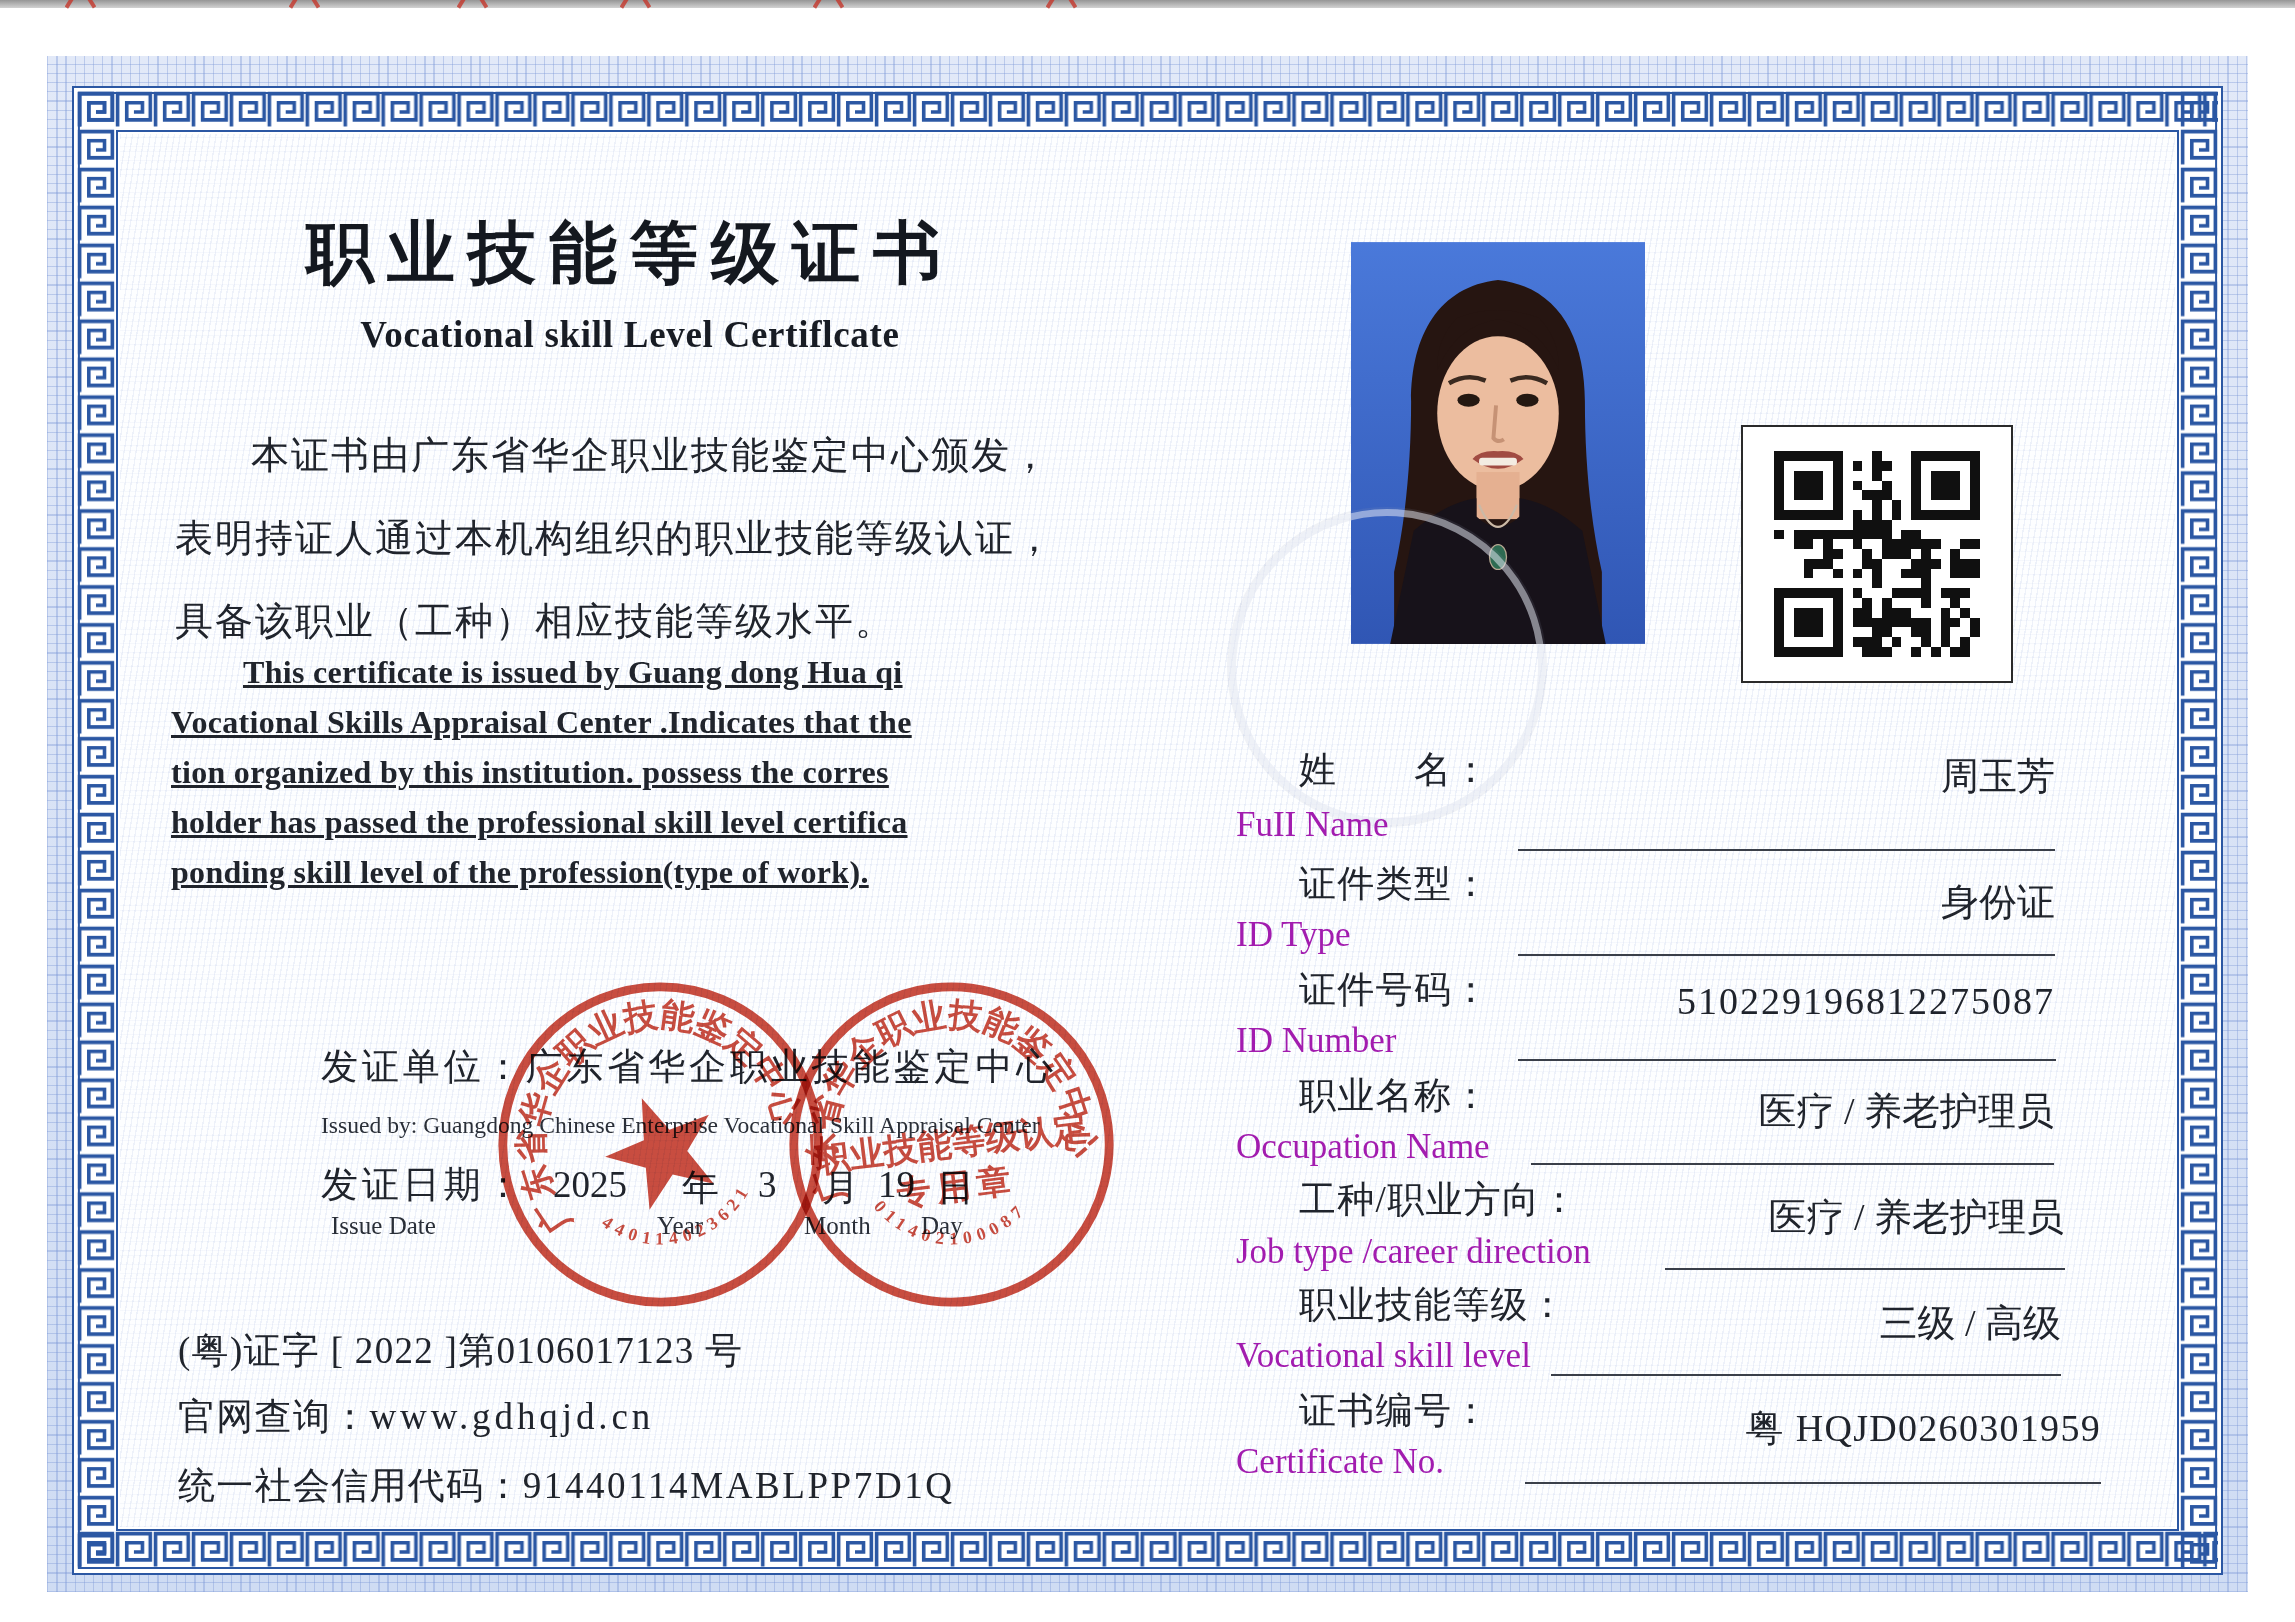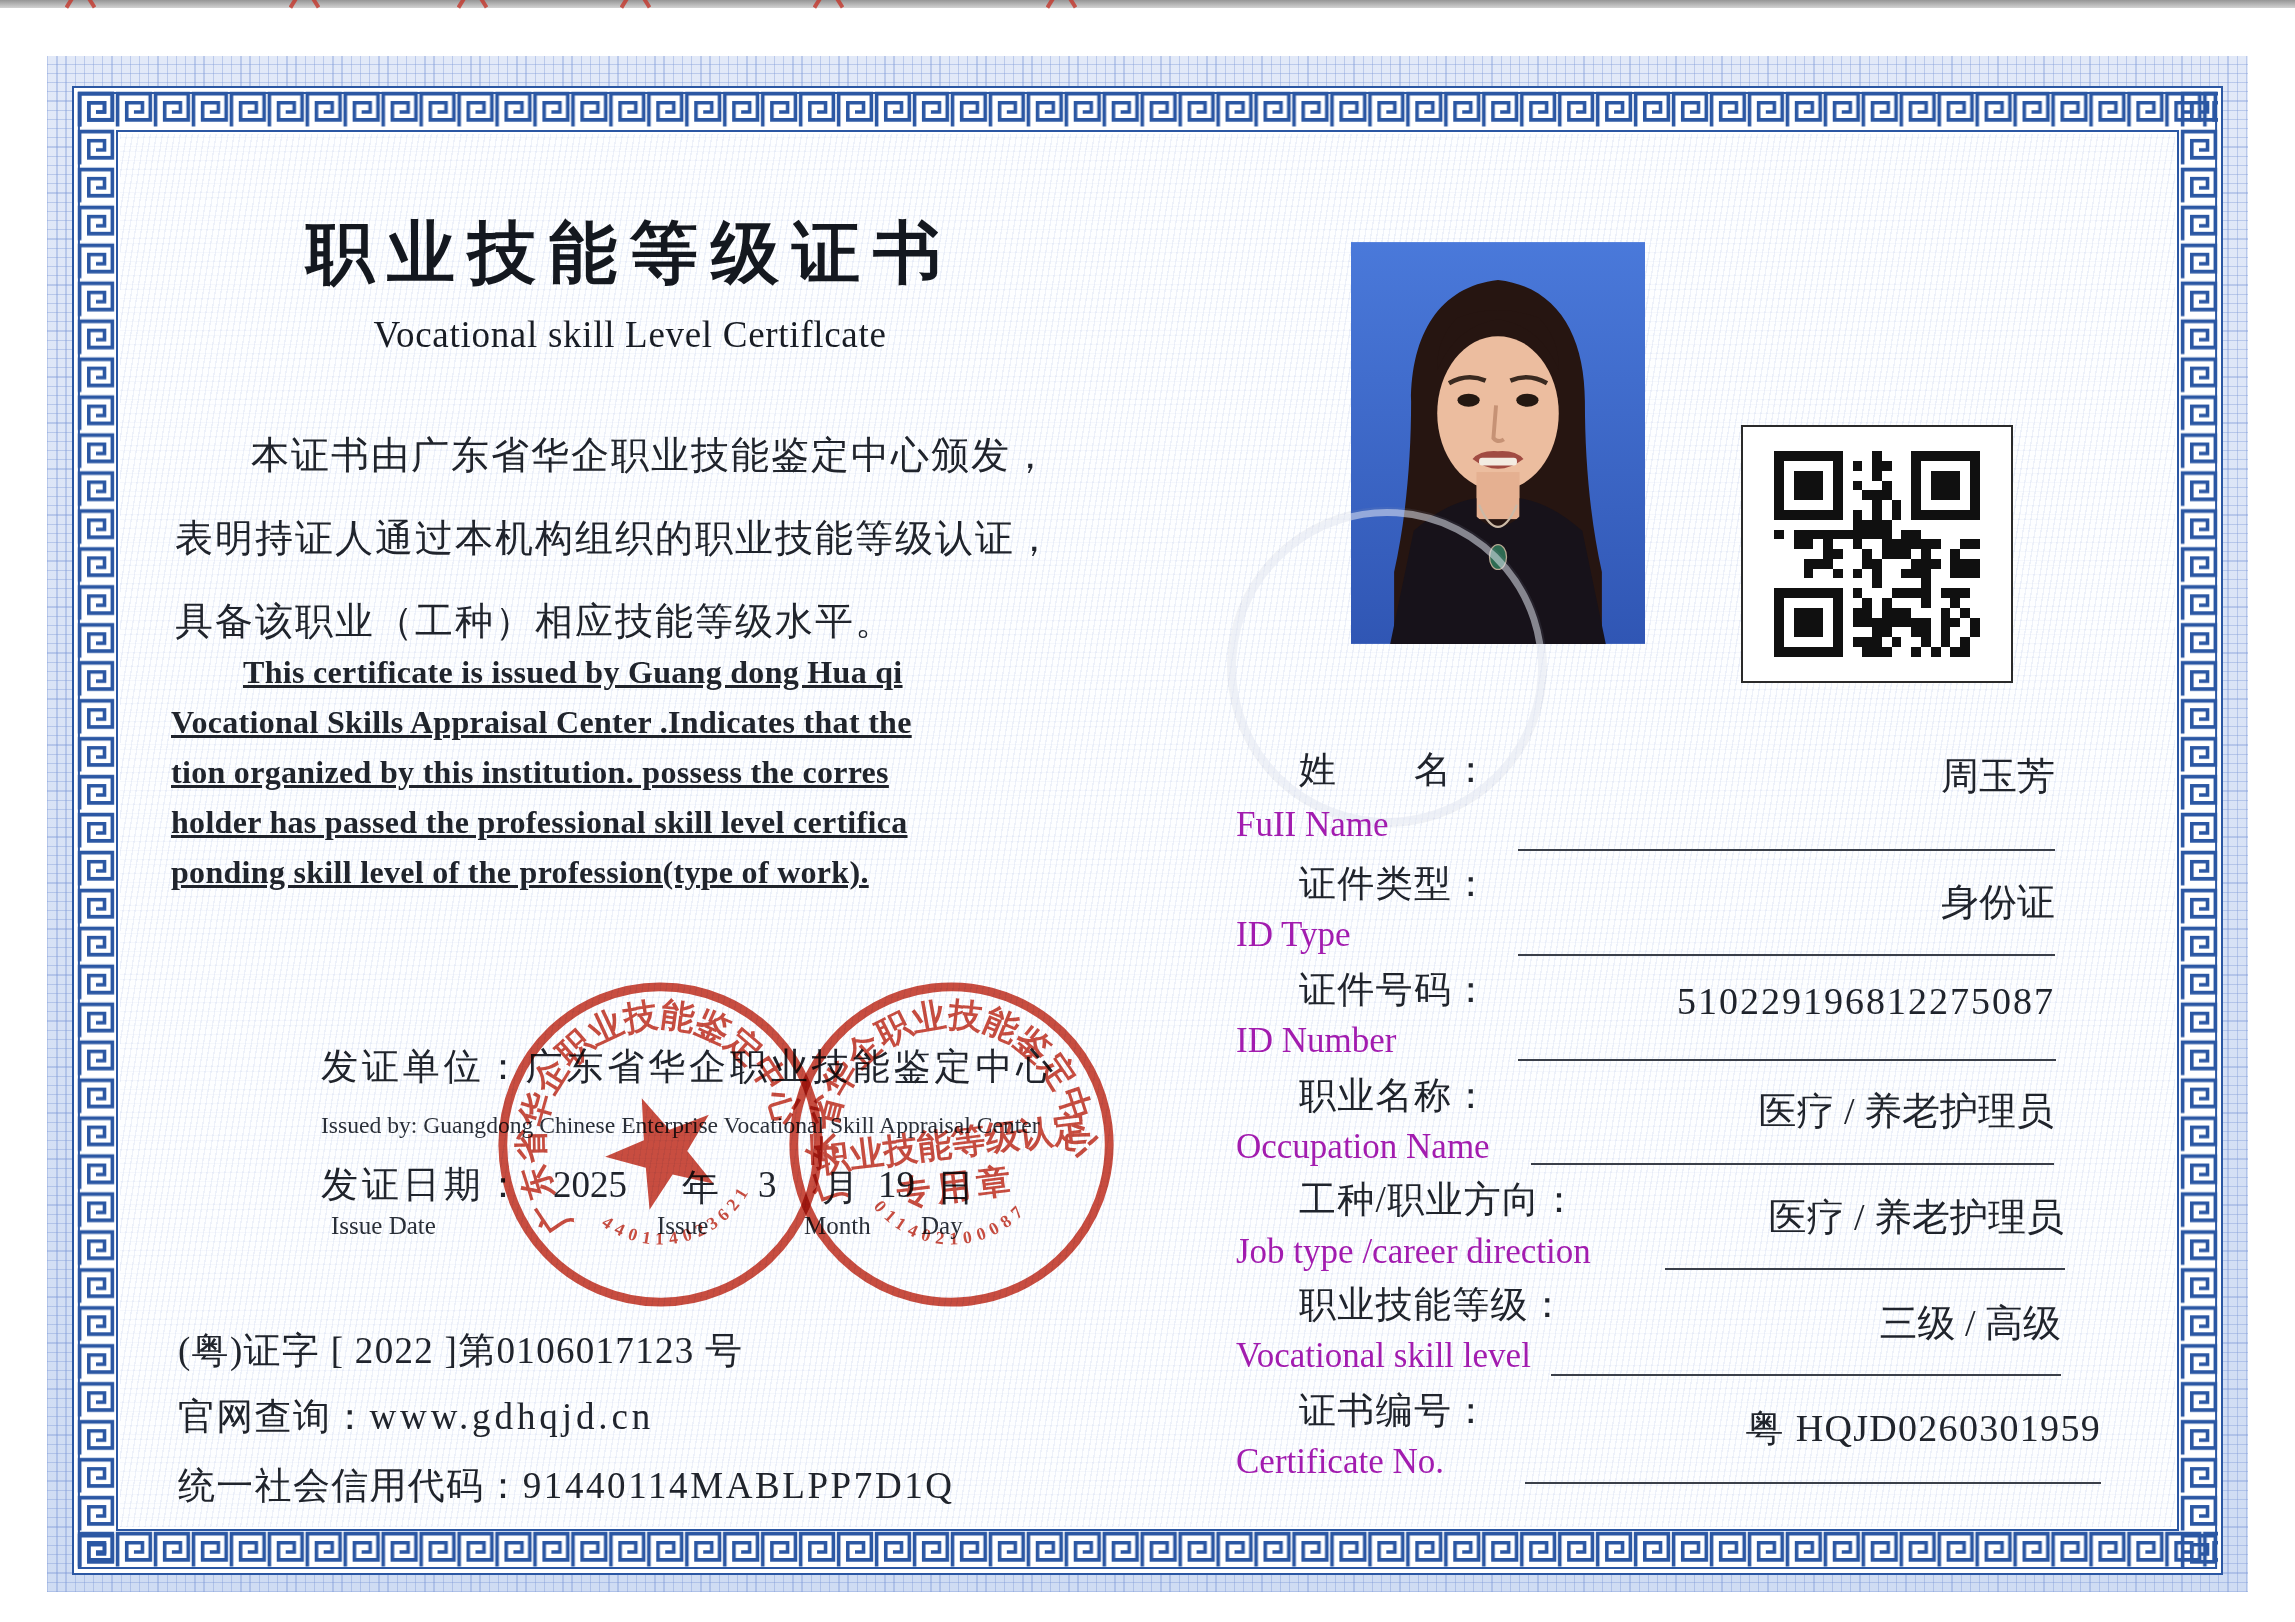--- a/index.html
+++ b/index.html
@@ -26,21 +26,21 @@
   .rule-inner{position:absolute;top:130px;left:116px;right:116px;bottom:92px;
         border:2px solid #2b57a3;}
   .content-bg{position:absolute;top:134px;left:120px;right:120px;bottom:96px;
         background:
           repeating-linear-gradient(99deg, rgba(99,128,201,.10) 0 1.3px, rgba(255,255,255,0) 1.3px 5.9px),
           repeating-linear-gradient(0deg, rgba(99,128,201,.05) 0 0.7px, rgba(255,255,255,0) 0.7px 4.6px),
           #fdfeff;}
   .abs{position:absolute;}
   .title-cn{left:175px;top:208px;width:910px;text-align:center;font-size:68px;font-weight:700;
         letter-spacing:13px;color:#14181f;}
-  .title-en{left:175px;top:313px;width:910px;text-align:center;font-size:37px;font-weight:400;
+  .title-en{left:175px;top:313px;width:910px;text-align:center;font-size:37px;font-weight:700;
         letter-spacing:0.7px;color:#181c24;}
   .para-cn{left:175px;top:414px;width:916px;font-size:38px;line-height:83px;letter-spacing:2px;}
   .para-cn .indent{padding-left:76px;}
   .para-en{left:171px;top:647px;width:923px;font-size:32px;line-height:50px;letter-spacing:0.3px;
         font-weight:600;text-decoration:underline;}
   .para-en .indent{padding-left:72px;}
   .issued-cn{left:321px;top:1042px;font-size:37px;letter-spacing:3.9px;}
   .issued-en{left:321px;top:1112px;font-size:23.6px;color:#2a2f38;}
   .date-cn{left:321px;top:1160px;font-size:37px;letter-spacing:3.9px;}
   .date-part{top:1163px;font-size:37px;}
@@ -122,21 +122,21 @@
   <div class="abs issued-en">Issued by: Guangdong Chinese Enterprise Vocational Skill Appraisal Center</div>
 
   <div class="abs date-cn">发证日期：</div>
   <div class="abs date-part" style="left:553px">2025</div>
   <div class="abs date-part" style="left:682px">年</div>
   <div class="abs date-part" style="left:758px">3</div>
   <div class="abs date-part" style="left:822px">月</div>
   <div class="abs date-part" style="left:878px">19</div>
   <div class="abs date-part" style="left:937px">日</div>
   <div class="abs date-sub" style="left:331px">Issue Date</div>
-  <div class="abs date-sub" style="left:657px">Issue</div>
+  <div class="abs date-sub" style="left:657px">Year</div>
   <div class="abs date-sub" style="left:804px">Month</div>
   <div class="abs date-sub" style="left:921px">Day</div>
 
   <div class="abs footer-line" style="top:1326px">(粤)证字 [ 2022 ]第0106017123 号</div>
   <div class="abs footer-line" style="top:1392px">
     <span>官网查询：</span><span style="letter-spacing:3.9px">www.gdhqjd.cn</span>
   </div>
   <div class="abs footer-line" style="top:1461px">
     <span>统一社会信用代码：</span><span style="letter-spacing:2.6px">91440114MABLPP7D1Q</span>
   </div>

